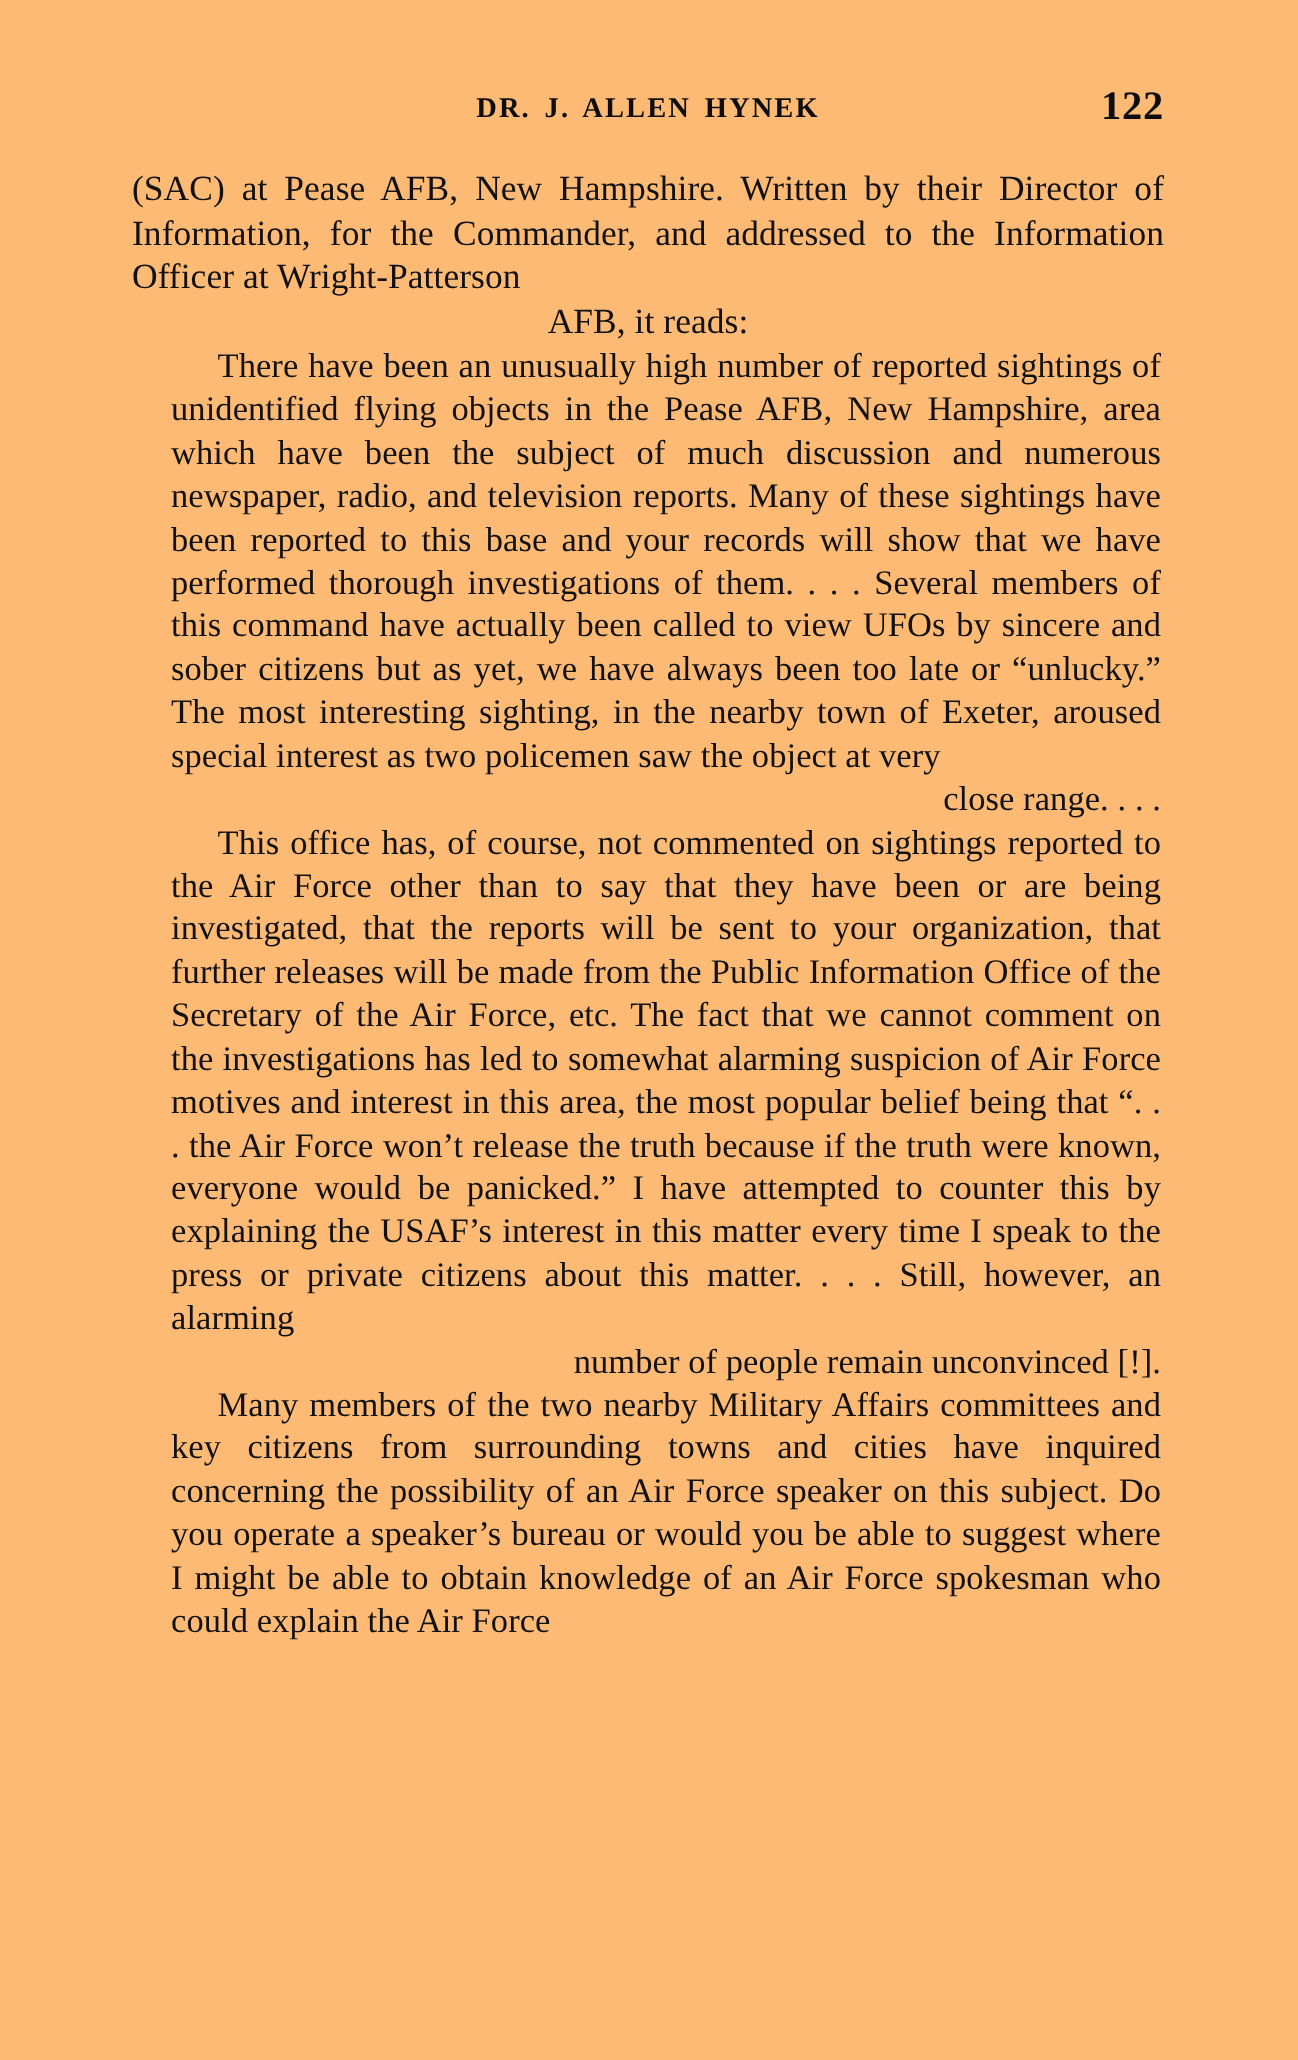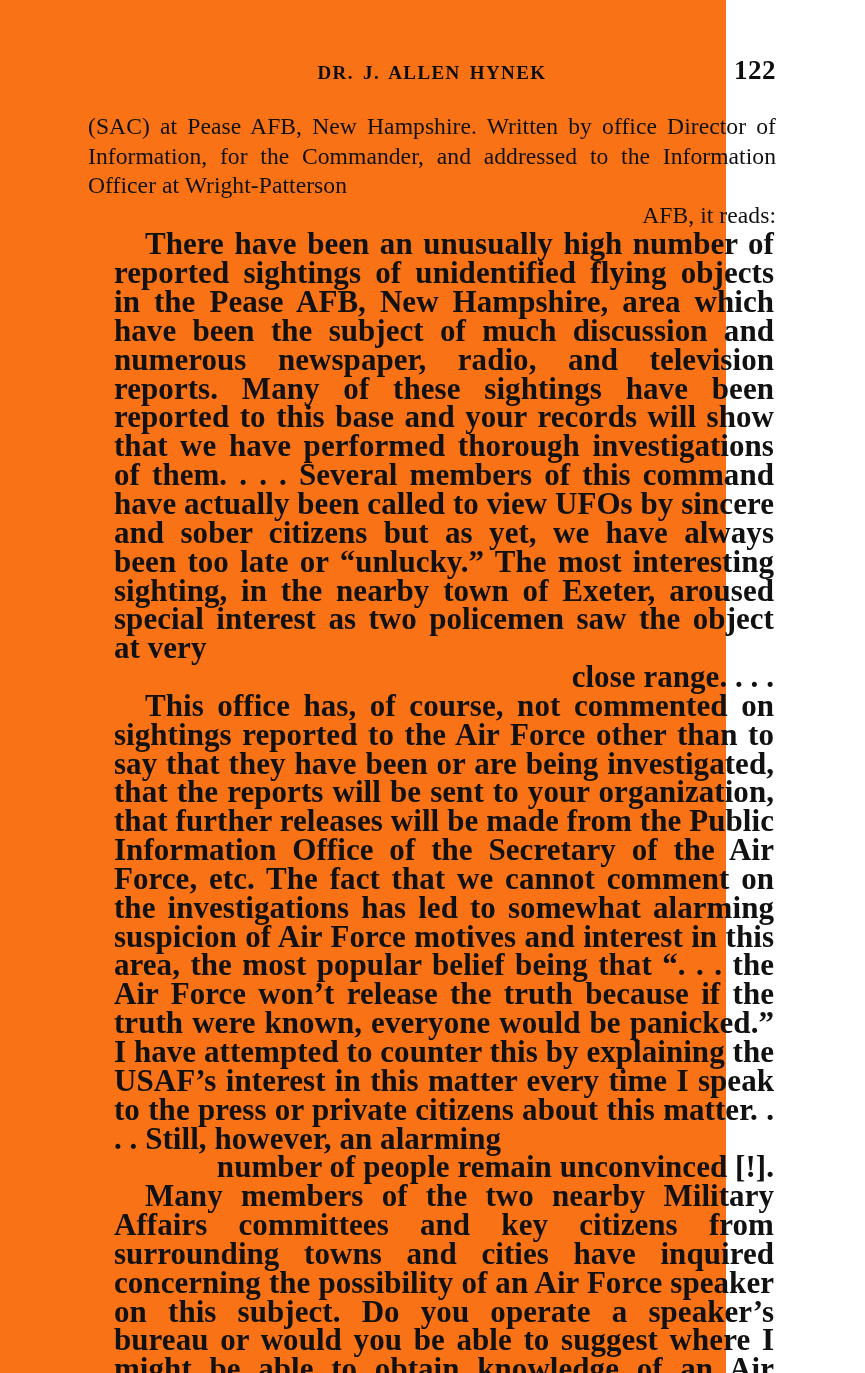--- a/index.html
+++ b/index.html
@@ -15,23 +15,23 @@
     overflow: hidden;
     font-family: "Liberation Serif", "DejaVu Serif", serif;
     color: #101010;
     -webkit-font-smoothing: antialiased;
   }
 
   .page {
     position: absolute;
     left: 0;
     top: 0;
-    width: 726px;
+    width: 865px;
     height: 1373px;
-    background: #f97316;
+    background: #fdba74;
   }
 
   
   .running-head {
     position: absolute;
     left: 88px;
     top: 62px;
     width: 688px;
     height: 30px;
     display: flex;
@@ -82,35 +82,34 @@
   p.para:last-child {
     text-align-last: left;
   }
 
   
   .para-lead {
     margin-bottom: 27px;
   }
   .para-lead .lastline {
     display: block;
-    text-align: right;
+    text-align: center;
   }
 
   
   .extract {
     margin-left: 26px;
     margin-right: 2px;
     width: 660px;
   }
   .extract p.para {
-    font-size: 31px;
+    font-size: 23px;
     line-height: 28.85px;
     text-indent: 31px;
     text-align: justify;
-    font-weight: bold;
   }
   .extract p.para + p.para {
     margin-top: 0;
   }
   .extract p.para .lastline {
     display: block;
     text-align: right;
     text-indent: 0;
   }
 </style>
@@ -119,21 +118,21 @@
 
 <div class="page">
 
   <div class="running-head">
     <span class="running-head-title">DR. J. ALLEN HYNEK</span>
     <span class="folio">122</span>
   </div>
 
   <div class="textblock">
 
-    <p class="para para-lead"><span>(SAC) at Pease AFB, New Hampshire. Written by office Director of Information, for the Commander, and addressed to the Information Officer at Wright-Patterson</span><span class="lastline">AFB, it reads:</span></p>
+    <p class="para para-lead"><span>(SAC) at Pease AFB, New Hampshire. Written by their Director of Information, for the Commander, and addressed to the Information Officer at Wright-Patterson</span><span class="lastline">AFB, it reads:</span></p>
 
     <div class="extract">
 
       <p class="para"><span>There have been an unusually high number of reported sightings of unidentified flying objects in the Pease AFB, New Hampshire, area which have been the subject of much discussion and numerous newspaper, radio, and television reports. Many of these sightings have been reported to this base and your records will show that we have performed thorough investigations of them. . . . Several members of this command have actually been called to view UFOs by sincere and sober citizens but as yet, we have always been too late or “unlucky.” The most interesting sighting, in the nearby town of Exeter, aroused special interest as two policemen saw the object at very</span><span class="lastline">close range. . . .</span></p>
 
       <p class="para"><span>This office has, of course, not commented on sightings reported to the Air Force other than to say that they have been or are being investigated, that the reports will be sent to your organization, that further releases will be made from the Public Information Office of the Secretary of the Air Force, etc. The fact that we cannot comment on the investigations has led to somewhat alarming suspicion of Air Force motives and interest in this area, the most popular belief being that “. . . the Air Force won’t release the truth because if the truth were known, everyone would be panicked.” I have attempted to counter this by explaining the USAF’s interest in this matter every time I speak to the press or private citizens about this matter. . . . Still, however, an alarming</span><span class="lastline">number of people remain unconvinced [!].</span></p>
 
       <p class="para"><span>Many members of the two nearby Military Affairs committees and key citizens from surrounding towns and cities have inquired concerning the possibility of an Air Force speaker on this subject. Do you operate a speaker’s bureau or would you be able to suggest where I might be able to obtain knowledge of an Air Force spokesman who could explain the Air Force</span></p>
 
     </div>

